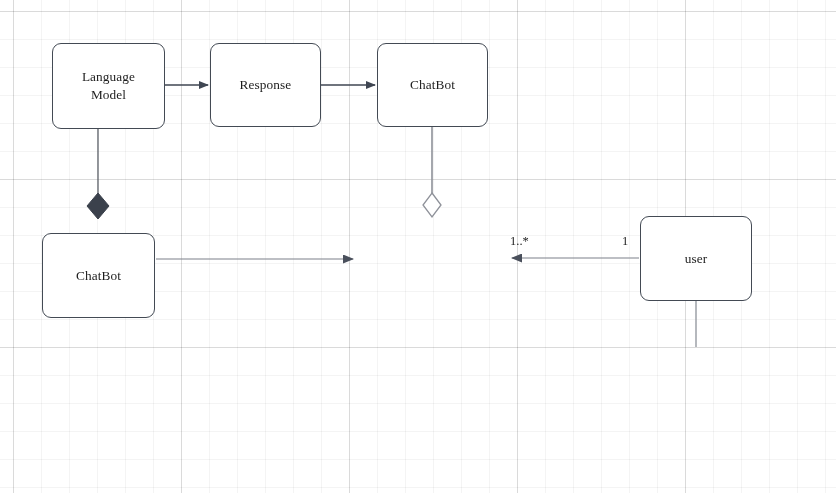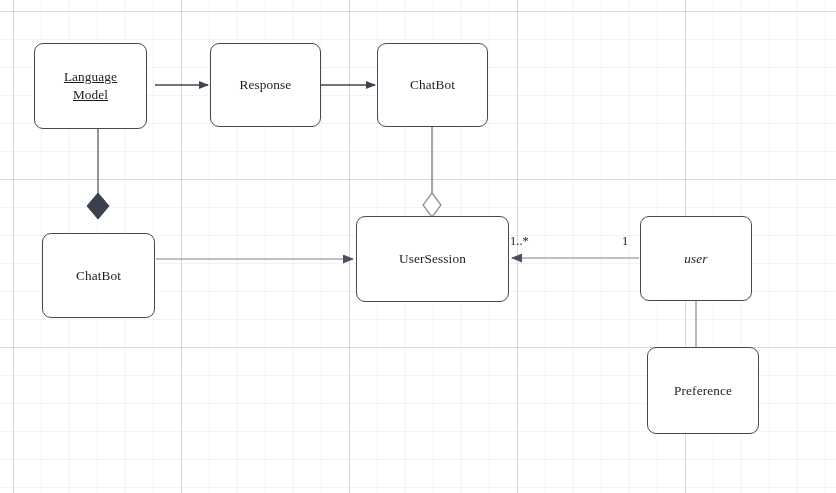--- a/index.html
+++ b/index.html
@@ -102,48 +102,42 @@
 
     <g>
       <line x1="639" y1="258" x2="512" y2="258" stroke="#7c8089" stroke-width="1.2" marker-end="url(#arrow-gray)"></line>
     </g>
 
     <g>
       <line x1="696" y1="301" x2="696" y2="347" stroke="#9ca0a7" stroke-width="1.5"></line>
     </g>
   </svg>
 
-  <div class="node" style="left:34px; top:43px; width:113px; height:86px;text-decoration:underline;">
+  <div class="node" style="left:52px; top:43px; width:113px; height:86px;">
     <span>
       <span>Language</span><br>
       <span>Model</span>
     </span>
   </div>
 
   <div class="node" style="left:210px; top:43px; width:111px; height:84px;">
     <span>Response</span>
   </div>
 
   <div class="node" style="left:377px; top:43px; width:111px; height:84px;">
     <span>ChatBot</span>
   </div>
 
   <div class="node" style="left:42px; top:233px; width:113px; height:85px;">
     <span>ChatBot</span>
   </div>
 
-  <div class="node" style="left:356px; top:216px; width:153px; height:86px;">
-    <span>UserSession</span>
-  </div>
 
-  <div class="node" style="left:640px; top:216px; width:112px; height:85px;font-style:italic;">
+  <div class="node" style="left:640px; top:216px; width:112px; height:85px;">
     <span>user</span>
   </div>
 
-  <div class="node" style="left:647px; top:347px; width:112px; height:87px;">
-    <span>Preference</span>
-  </div>
 
   <div class="edge-label" style="left:510px; top:234px;">1..*</div>
 
   <div class="edge-label" style="left:622px; top:234px;">1</div>
 
 </div>
 
 </body></html>

